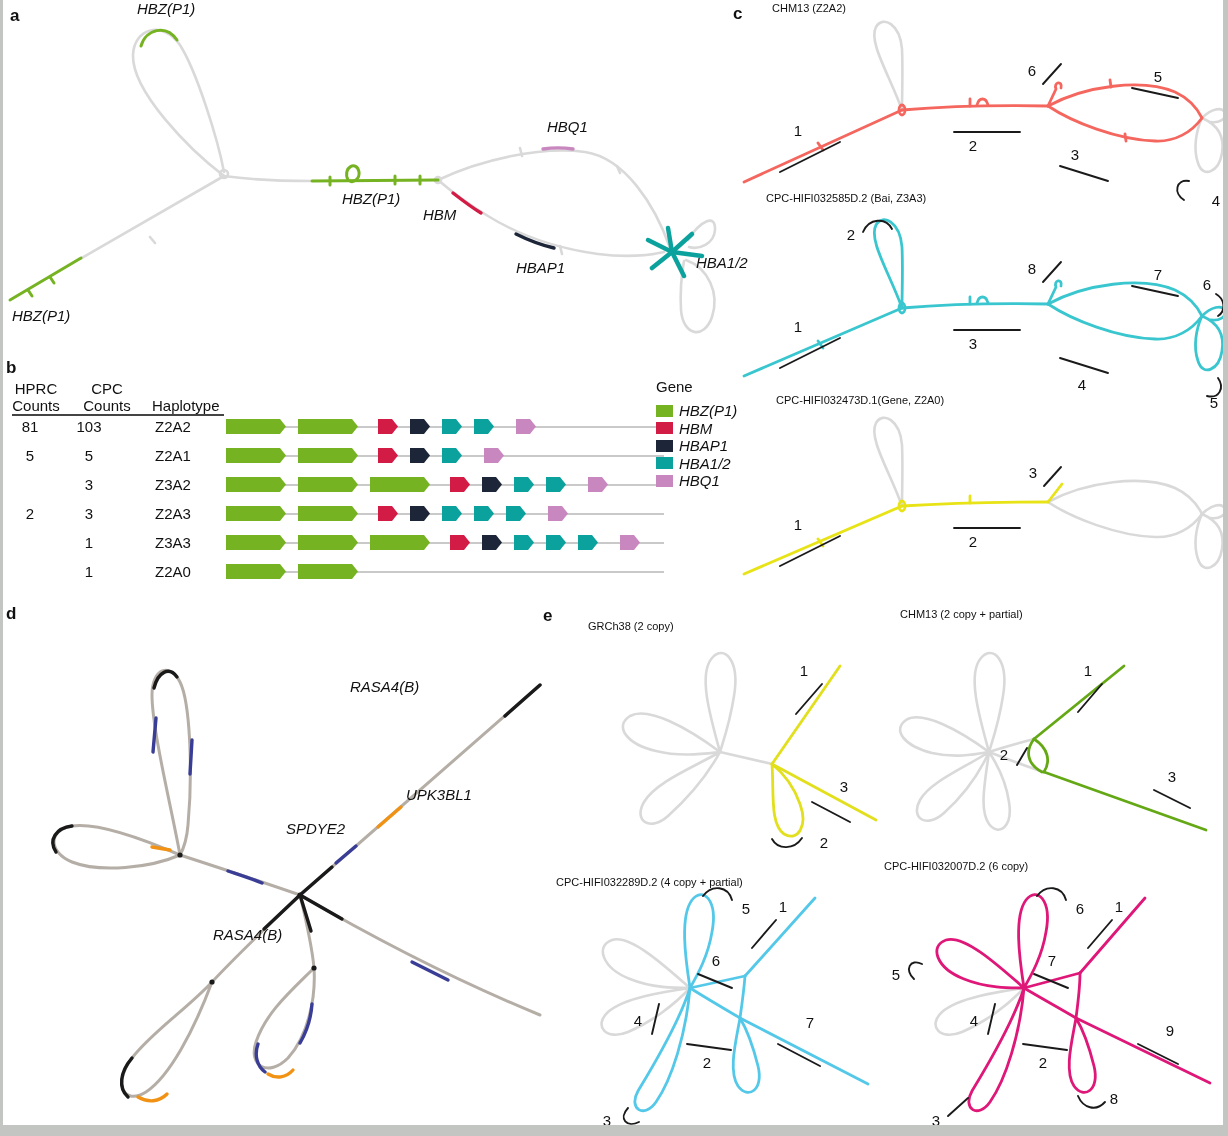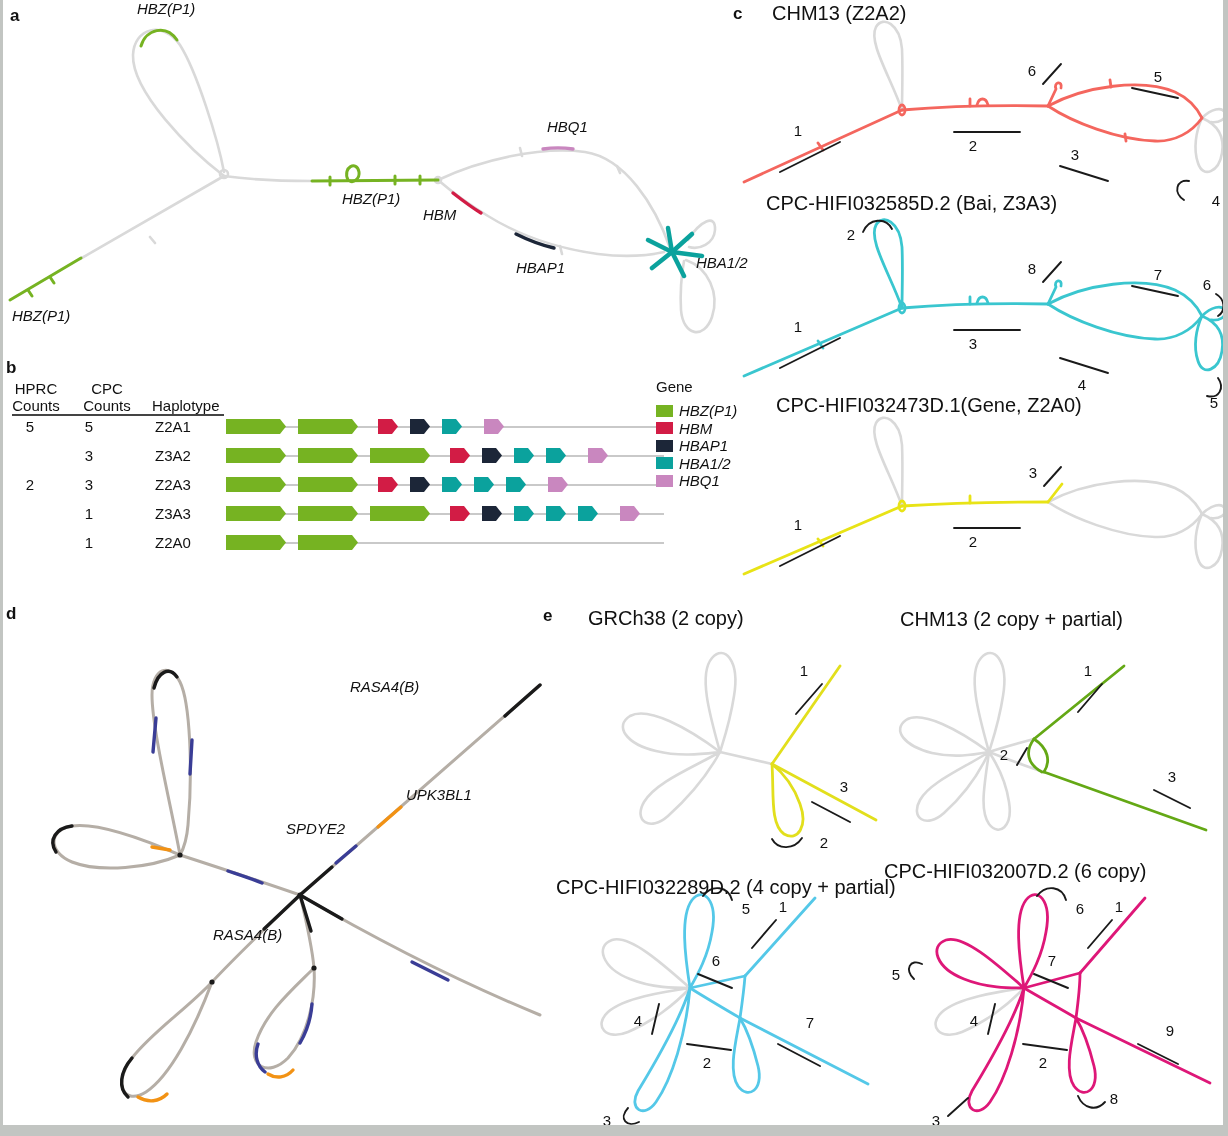--- a/index.html
+++ b/index.html
@@ -9,21 +9,21 @@
     --c-grch38_yellow:#e2df1c; --c-chm13e_green:#64a815; --c-cpc289_cyan:#54c8e8;
     --c-cpc007_magenta:#de1778; --c-d_gray:#b5aea6; --c-d_black:#1a1a1a;
     --c-d_blue:#3a3d96; --c-d_orange:#f29214;
   }
   *{box-sizing:border-box}
   body{margin:0;background:#e9e9e9;font-family:"Liberation Sans",sans-serif;color:#111}
   #fig{position:relative;width:1228px;height:1136px;background:#fff;overflow:hidden}
   .edge{position:absolute;background:#c2c5c2;z-index:6}
   .panel{position:absolute}
   .panel-letter{position:absolute;font-weight:bold;font-size:17px;z-index:3}
-  .gtitle{position:absolute;font-size:20px;white-space:nowrap;z-index:3}
+  .gtitle{position:absolute;font-size:11px;white-space:nowrap;z-index:3}
   svg{position:absolute;overflow:visible}
   svg text{font-family:"Liberation Sans",sans-serif}
   .num{font-size:15px;fill:#111}
   .glabel{font-size:15px;font-style:italic;fill:#111}
   path,circle,ellipse{fill:none;stroke-linecap:round}
   .sg{stroke:var(--c-graph_gray);stroke-width:2.6}
   .hbz{stroke:var(--c-hbz_green);stroke-width:3}
   .hbm{stroke:var(--c-hbm_red);stroke-width:3.4}
   .hbap{stroke:var(--c-hbap1_navy);stroke-width:3.4}
   .hba{stroke:var(--c-hba_teal);stroke-width:4.5}
@@ -127,20 +127,34 @@
       <div>Counts</div>
     </div>
     <div class="bh" style="left:62px;top:24px;width:74px">
       <div>CPC</div>
       <div>Counts</div>
     </div>
     <div class="bh" style="left:144px;top:41px;width:80px;text-align:left">Haplotype</div>
     <div class="bh-ul"></div>
     <div id="b-rows">
       <div class="brow">
+        <div class="c-hprc">81</div>
+        <div class="c-cpc">103</div>
+        <div class="c-hap">Z2A2</div>
+        <div class="c-genes">
+            <span class="gene-box" style="width: 60px; margin-left: 0px; background: var(--c-hbz_green);"></span>
+            <span class="gene-box" style="width: 60px; margin-left: 0px; background: var(--c-hbz_green);"></span>
+            <span class="gene-box" style="width: 20px; margin-left: 8px; background: var(--c-hbm_red);"></span>
+            <span class="gene-box" style="width: 20px; margin-left: 0px; background: var(--c-hbap1_navy);"></span>
+            <span class="gene-box" style="width: 20px; margin-left: 0px; background: var(--c-hba_teal);"></span>
+            <span class="gene-box" style="width: 20px; margin-left: 0px; background: var(--c-hba_teal);"></span>
+            <span class="gene-box" style="width: 20px; margin-left: 10px; background: var(--c-hbq1_pink);"></span>
+          </div>
+      </div>
+      <div class="brow">
         <div class="c-hprc">5</div>
         <div class="c-cpc">5</div>
         <div class="c-hap">Z2A1</div>
         <div class="c-genes">
             <span class="gene-box" style="width: 60px; margin-left: 0px; background: var(--c-hbz_green);"></span>
             <span class="gene-box" style="width: 60px; margin-left: 0px; background: var(--c-hbz_green);"></span>
             <span class="gene-box" style="width: 20px; margin-left: 8px; background: var(--c-hbm_red);"></span>
             <span class="gene-box" style="width: 20px; margin-left: 0px; background: var(--c-hbap1_navy);"></span>
             <span class="gene-box" style="width: 20px; margin-left: 0px; background: var(--c-hba_teal);"></span>
             <span class="gene-box" style="width: 20px; margin-left: 10px; background: var(--c-hbq1_pink);"></span>
@@ -366,21 +380,21 @@
       <text class="glabel" x="350" y="92">RASA4(B)</text>
       <text class="glabel" x="406" y="200">UPK3BL1</text>
       <text class="glabel" x="286" y="234">SPDYE2</text>
       <text class="glabel" x="213" y="340">RASA4(B)</text>
     </g>
   </svg>
 
   <div class="panel" style="left:540px;top:600px;width:688px;height:536px">
     <div class="panel-letter" style="left:3px;top:6px">e</div>
 
-    <div class="gtitle" style="left:48px;top:7px">GRCh38 (2 copy)</div>
+    <div class="gtitle" style="left:48px;top:20px">GRCh38 (2 copy)</div>
     <svg style="left:0;top:22px" width="344" height="238">
       <g>
         <path class="sg" d="M 180 130 C 170 94, 158 52, 172 36 C 184 22, 200 38, 194 74 C 190 100, 184 117, 180 130"></path>
         <path class="sg" d="M 180 130 C 148 106, 108 84, 90 94 C 74 104, 86 122, 116 129 C 140 135, 162 132, 180 130"></path>
         <path class="sg" d="M 180 130 C 152 146, 116 160, 104 180 C 93 199, 110 210, 128 194 C 148 176, 168 152, 180 130"></path>
         <path class="sg" d="M 180 130 C 197 134, 214 138, 232 142"></path>
       </g>
       <g>
         <path class="gy" d="M 300 44 L 232 142"></path>
         <path class="gy" d="M 232 142 C 234 172, 230 202, 244 212 C 258 220, 268 204, 260 182 C 253 162, 242 150, 232 142"></path>

